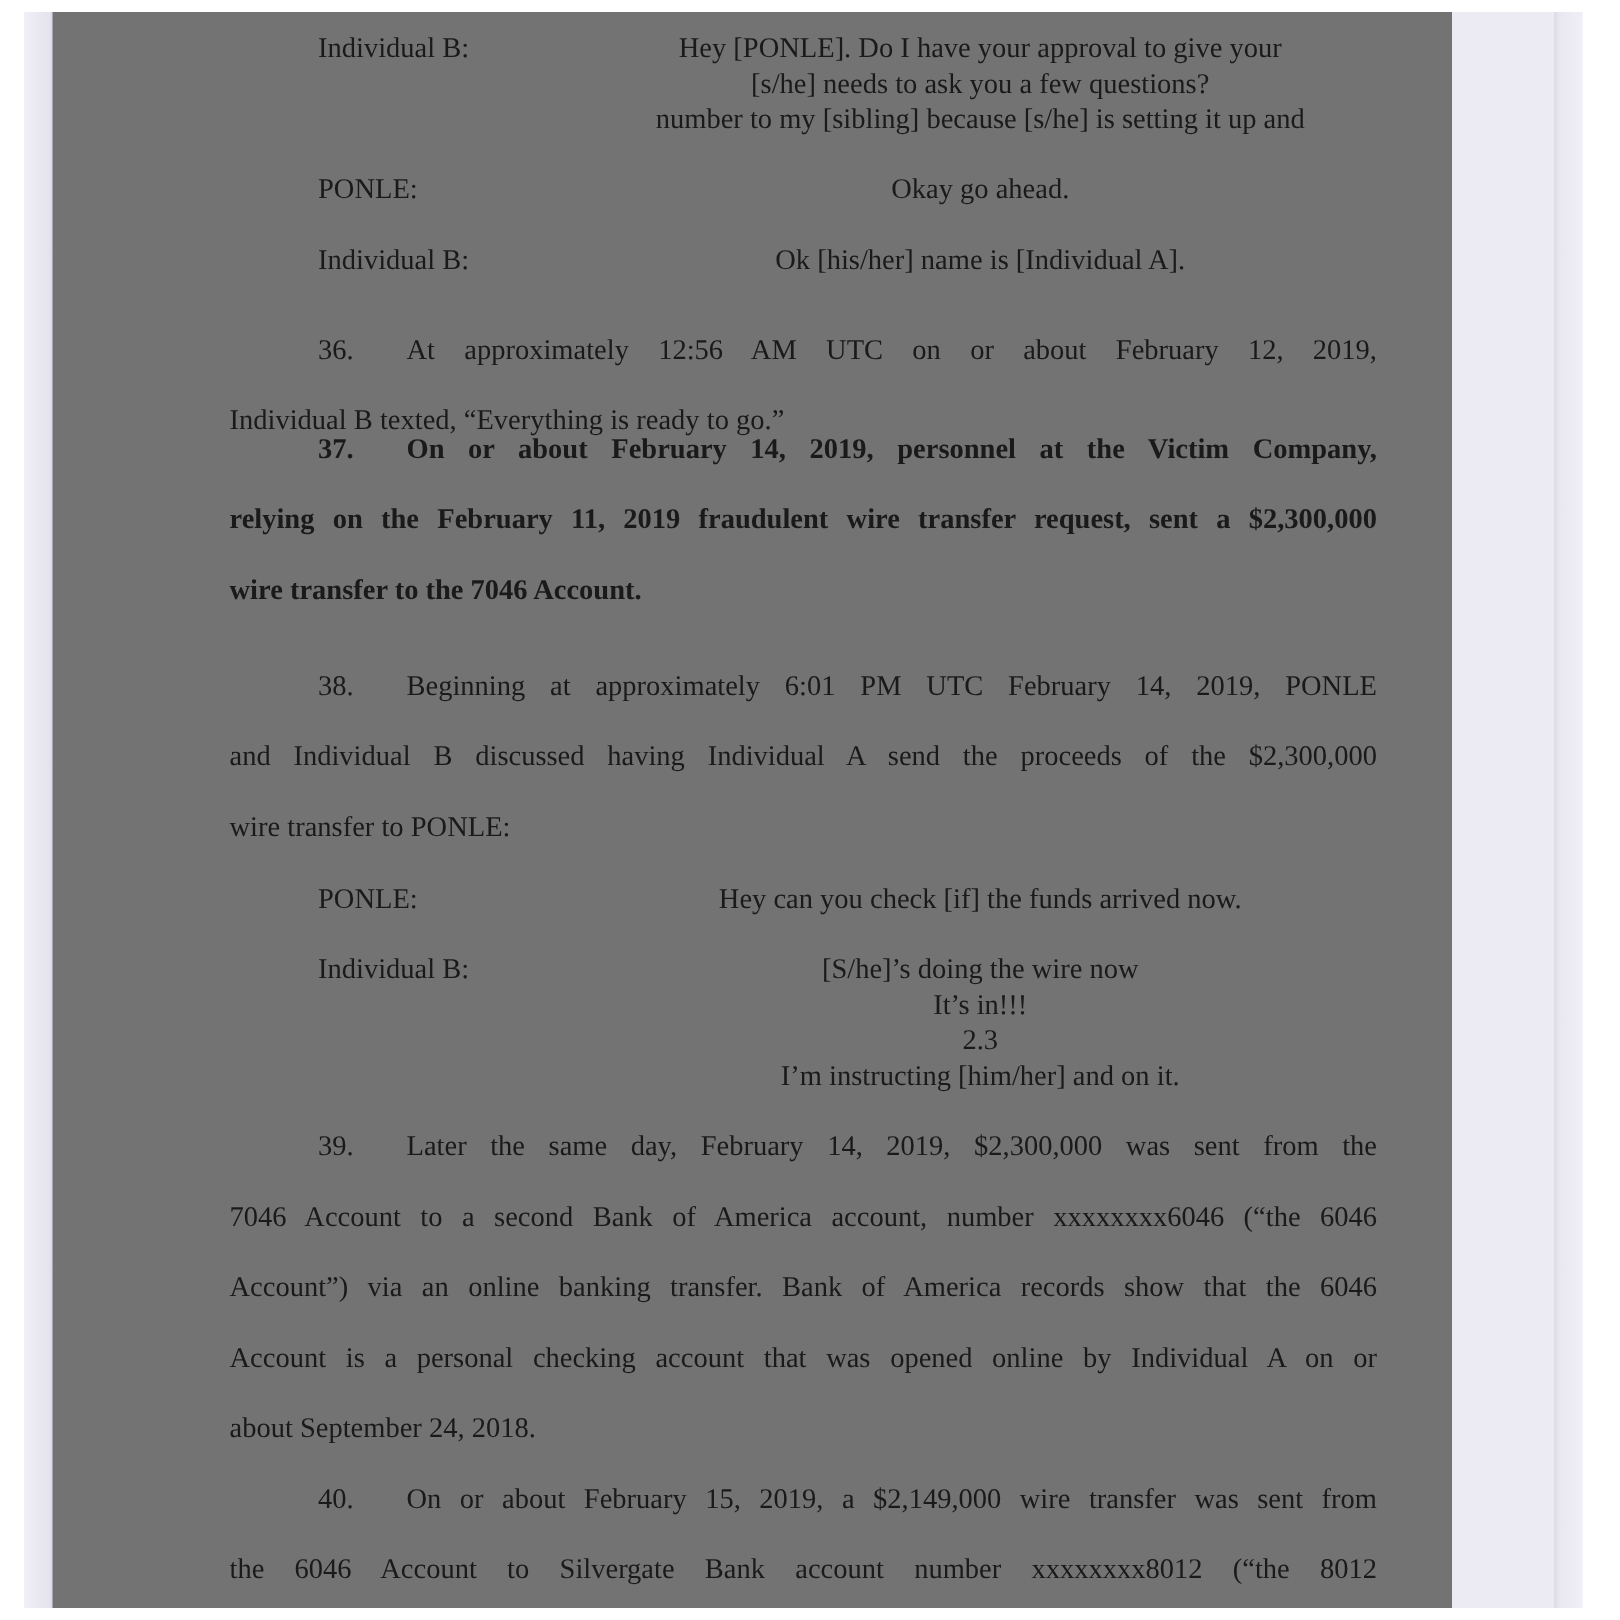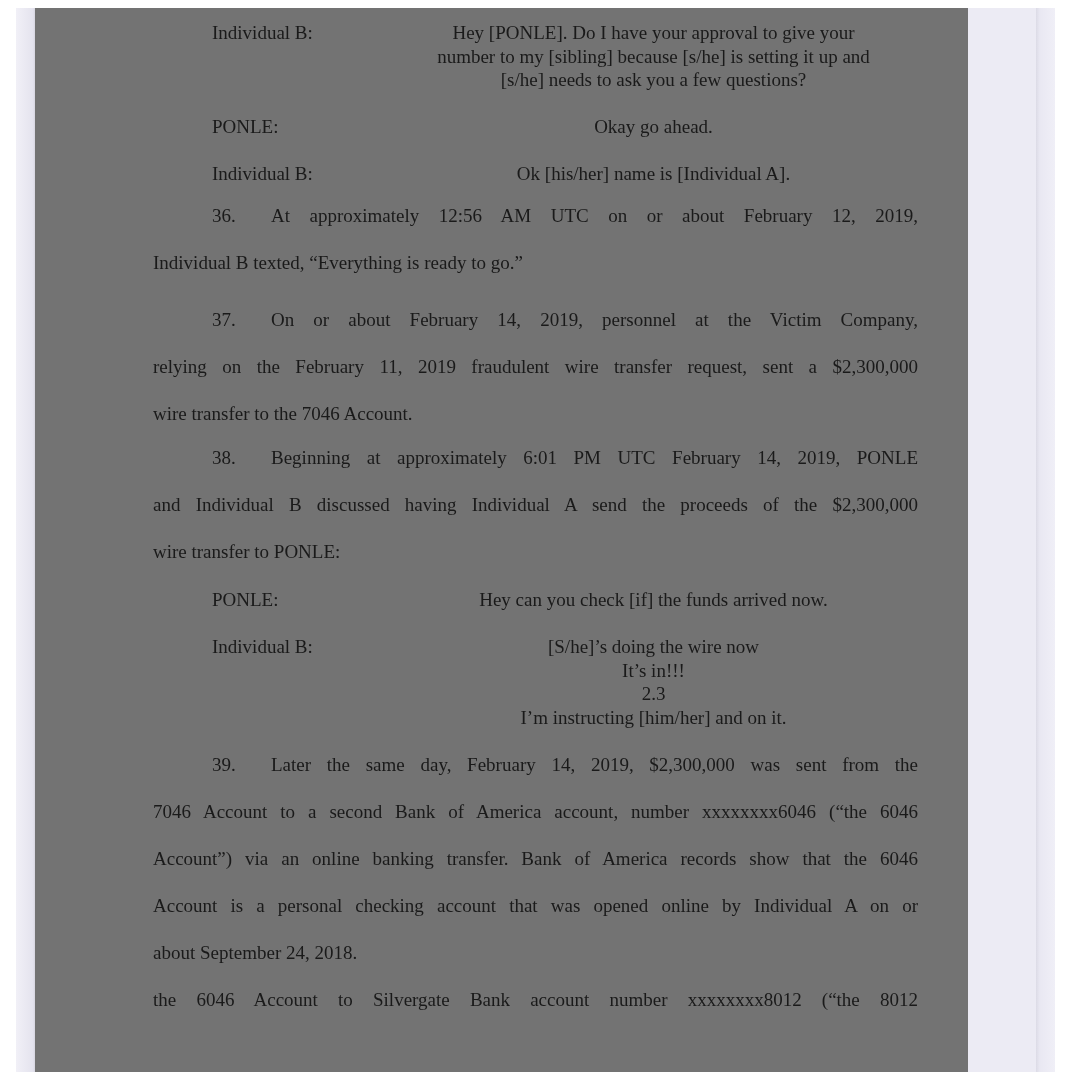--- a/index.html
+++ b/index.html
@@ -53,46 +53,46 @@
 
 <div class="frame"></div>
 
 <div class="page">
   <div class="content">
 
     <div class="dlg" style="top:13px;">
       <span class="speaker">Individual B:</span>
       <div class="lines">
         <div>Hey [PONLE]. Do I have your approval to give your</div>
+        <div>[s/he] needs to ask you a few questions?</div>
         <div>number to my [sibling] because [s/he] is setting it up and</div>
-        <div>[s/he] needs to ask you a few questions?</div>
       </div>
     </div>
     <div class="dlg" style="top:107px;">
       <span class="speaker">PONLE:</span>
       <div class="lines">
         <div>Okay go ahead.</div>
       </div>
     </div>
     <div class="dlg" style="top:154px;">
       <span class="speaker">Individual B:</span>
       <div class="lines">
         <div>Ok [his/her] name is [Individual A].</div>
       </div>
     </div>
 
-    <div class="para" style="top:184px;">
+    <div class="para" style="top:202px;">
       <div class="line first">
         <span class="num">36.</span>
         <span class="rest">At approximately 12:56 AM UTC on or about February 12, 2019,</span>
       </div>
       <span class="line last">Individual B texted, “Everything is ready to go.”</span>
     </div>
 
-    <div class="para" style="top:288px;">
+    <div class="para" style="top:268px;font-weight:bold;">
       <div class="line first">
         <span class="num">37.</span>
         <span class="rest">On or about February 14, 2019, personnel at the Victim Company,</span>
       </div>
       <span class="line">relying on the February 11, 2019 fraudulent wire transfer request, sent a $2,300,000</span>
       <span class="line last">wire transfer to the 7046 Account.</span>
     </div>
 
     <div class="para" style="top:426px;">
       <div class="line first">
@@ -124,17 +124,21 @@
         <span class="num">39.</span>
         <span class="rest">Later the same day, February 14, 2019, $2,300,000 was sent from the</span>
       </div>
       <span class="line">7046 Account to a second Bank of America account, number xxxxxxxx6046 (“the 6046</span>
       <span class="line">Account”) via an online banking transfer. Bank of America records show that the 6046</span>
       <span class="line">Account is a personal checking account that was opened online by Individual A on or</span>
       <span class="line last">about September 24, 2018.</span>
     </div>
 
     <div class="para" style="top:968px;">
+      <div class="line first">
+        <span class="num">40.</span>
+        <span class="rest">On or about February 15, 2019, a $2,149,000 wire transfer was sent from</span>
+      </div>
       <span class="line">the 6046 Account to Silvergate Bank account number xxxxxxxx8012 (“the 8012</span>
     </div>
 
   </div>
 </div>
 
 </body></html>

